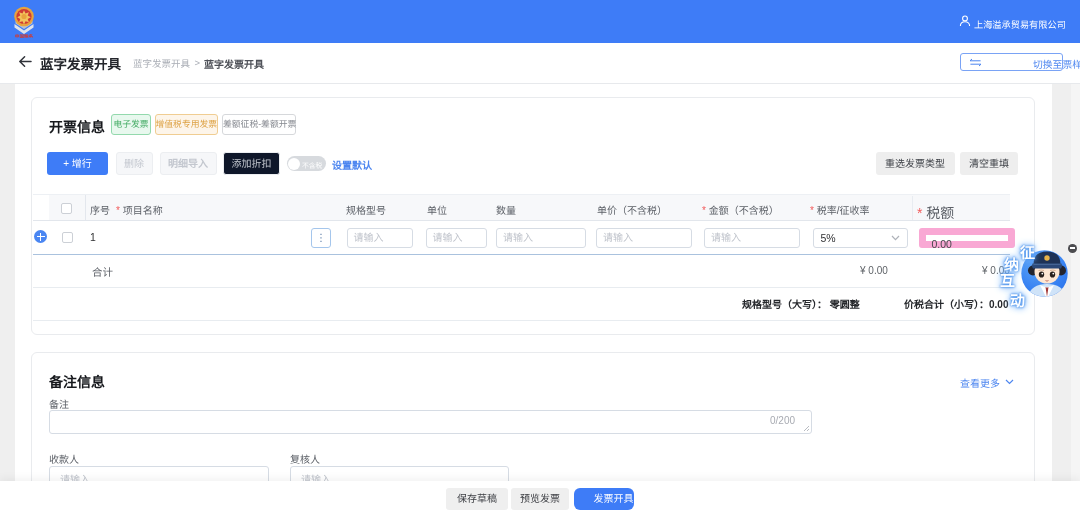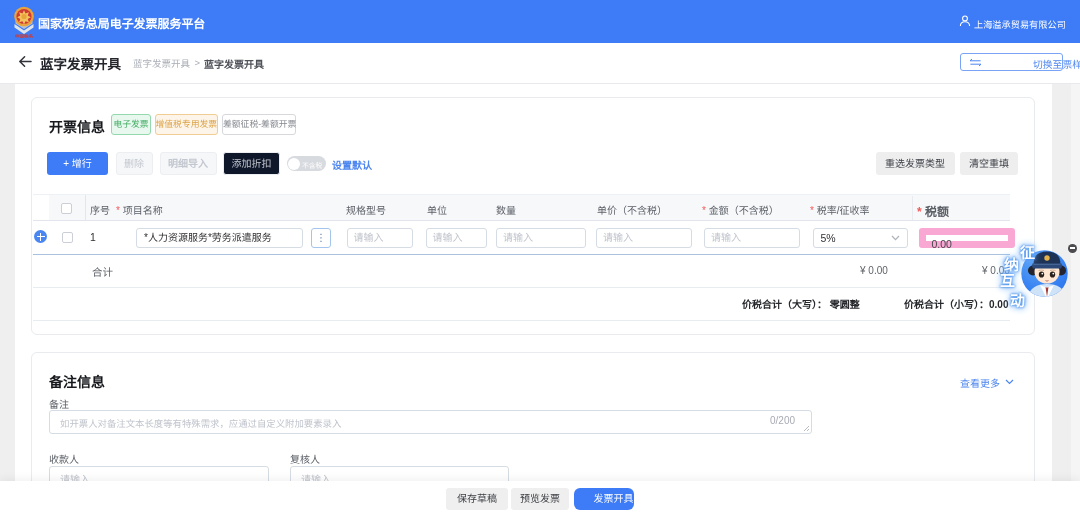--- a/index.html
+++ b/index.html
@@ -17,21 +17,20 @@
   <div class="abs" id="topbar" style="left:0;top:0;width:1080px;height:43px;background:#3e7cf7;"></div>
   <svg class="abs" style="left:12px;top:5px;" width="24" height="33" viewBox="0 0 24 33">
     <path d="M2.5 19 L12 25.5 L21.5 19 L21.5 22.5 L12 29 L2.5 22.5 Z" fill="#dfe3ea"></path>
     <path d="M3.5 15.5 L12 21 L20.5 15.5 L20.5 18.5 L12 24 L3.5 18.5 Z" fill="#b9c0cc"></path>
     <circle cx="12" cy="11.5" r="9.8" fill="#e8a33d"></circle>
     <circle cx="12" cy="11.5" r="7.6" fill="#cf3b34"></circle>
     <path d="M12 5.2 l1.5 3.2 3.4-1.1-1.2 3.3 3.1 1.7-3.1 1.7 1.2 3.3-3.4-1.1L12 19.4l-1.5-3.2-3.4 1.1 1.2-3.3-3.1-1.7 3.1-1.7-1.2-3.3 3.4 1.1Z" fill="#f2c35c"></path>
     <circle cx="12" cy="11.5" r="2.6" fill="#e8a33d"></circle>
     <text x="12" y="32.5" text-anchor="middle" font-size="4.6" fill="#cf3b34" font-weight="bold">中国税务</text>
   </svg>
-  <div class="abs cjk" style="left:38px;top:13.5px;font-size:12px;font-weight:bold;color:#fff;letter-spacing:-0.05px;">国家税务总局电子发票服务平台</div>
   <svg class="abs" style="left:959px;top:15px;" width="12" height="12" viewBox="0 0 12 12">
     <circle cx="6" cy="3.4" r="2.4" fill="none" stroke="#fff" stroke-width="1.1"></circle>
     <path d="M1.4 11 C1.4 8.2 3.4 6.8 6 6.8 C8.6 6.8 10.6 8.2 10.6 11" fill="none" stroke="#fff" stroke-width="1.1"></path>
   </svg>
   <div class="abs cjk" style="left:974px;top:16.5px;font-size:9.2px;color:#fff;">上海溢承贸易有限公司</div>
 
   <div class="abs" id="subheader" style="left:0;top:43px;width:1080px;height:41px;background:#fff;border-bottom:1px solid #e7e9ec;"></div>
   <svg class="abs" style="left:18px;top:55px;" width="14" height="13" viewBox="0 0 14 13">
     <path d="M13 6.5 L2.2 6.5 M6.6 1.8 L1.8 6.5 L6.6 11.2" fill="none" stroke="#30333a" stroke-width="1.5" stroke-linecap="round" stroke-linejoin="round"></path>
   </svg>
@@ -74,58 +73,56 @@
   <div class="abs" style="left:61px;top:203px;width:11px;height:11px;border:1px solid #ccd0d6;border-radius:2px;background:#fff;"></div>
 
   <div class="abs cjk" style="left:90px;top:202px;font-size:10px;color:#5b5f66;">序号</div>
   <div class="abs cjk" style="left:116px;top:202px;font-size:10px;color:#5b5f66;"><span style="color:#f25a5a;">* </span>项目名称</div>
   <div class="abs cjk" style="left:346px;top:202px;font-size:10px;color:#5b5f66;">规格型号</div>
   <div class="abs cjk" style="left:427px;top:202px;font-size:10px;color:#5b5f66;">单位</div>
   <div class="abs cjk" style="left:496px;top:202px;font-size:10px;color:#5b5f66;">数量</div>
   <div class="abs cjk" style="left:597px;top:202px;font-size:10px;color:#5b5f66;">单价（不含税）</div>
   <div class="abs cjk" style="left:702px;top:202px;font-size:10px;color:#5b5f66;"><span style="color:#f25a5a;">* </span>金额（不含税）</div>
   <div class="abs cjk" style="left:810px;top:202px;font-size:10px;color:#5b5f66;"><span style="color:#f25a5a;">* </span>税率/征收率</div>
-  <div class="abs cjk" style="left:917px;top:202px;font-size:12px;color:#5b5f66;font-weight:bold;"><span style="color:#f25a5a;">* </span>税额</div>
+  <div class="abs cjk" style="left:917px;top:202px;font-size:14px;color:#5b5f66;"><span style="color:#f25a5a;">* </span>税额</div>
 
   <div class="abs" style="left:34px;top:230px;width:13px;height:13px;background:#4a86f2;border-radius:50%;"></div>
   <div class="abs" style="left:36.5px;top:235.8px;width:8px;height:1.4px;background:#fff;"></div>
   <div class="abs" style="left:39.8px;top:232.5px;width:1.4px;height:8px;background:#fff;"></div>
   <div class="abs" style="left:62px;top:232px;width:11px;height:11px;border:1px solid #ccd0d6;border-radius:2px;background:#fff;"></div>
   <div class="abs cjk" style="left:90px;top:231px;font-size:10.5px;color:#303133;">1</div>
-  <div class="abs cjk" style="left:136px;top:227.5px;width:167px;height:20px;border:1px solid #d6dce4;border-radius:3px;background:#fff;font-size:10px;color:#303133;line-height:18px;padding-left:7px;">*人力资源服务*劳务派遣服务</div>
   <div class="abs" style="left:311px;top:227.5px;width:20px;height:20px;border:1px solid #a5c6ec;border-radius:3px;background:#fff;color:#5a7ca6;font-size:10px;text-align:center;line-height:17px;letter-spacing:0;">⋮</div>
   <div class="abs cjk" style="left:346.5px;top:227.5px;width:66px;height:20px;border:1px solid #d6dce4;border-radius:3px;background:#fff;font-size:10px;color:#c0c4cc;line-height:18px;padding-left:6px;">请输入</div>
   <div class="abs cjk" style="left:425.5px;top:227.5px;width:61px;height:20px;border:1px solid #d6dce4;border-radius:3px;background:#fff;font-size:10px;color:#c0c4cc;line-height:18px;padding-left:6px;">请输入</div>
   <div class="abs cjk" style="left:496px;top:227.5px;width:90px;height:20px;border:1px solid #d6dce4;border-radius:3px;background:#fff;font-size:10px;color:#c0c4cc;line-height:18px;padding-left:6px;">请输入</div>
   <div class="abs cjk" style="left:596px;top:227.5px;width:96px;height:20px;border:1px solid #d6dce4;border-radius:3px;background:#fff;font-size:10px;color:#c0c4cc;line-height:18px;padding-left:6px;">请输入</div>
   <div class="abs cjk" style="left:704px;top:227.5px;width:96px;height:20px;border:1px solid #d6dce4;border-radius:3px;background:#fff;font-size:10px;color:#c0c4cc;line-height:18px;padding-left:6px;">请输入</div>
   <div class="abs cjk" style="left:812.5px;top:227.5px;width:95px;height:20px;border:1px solid #d6dce4;border-radius:3px;background:#fff;font-size:10.5px;color:#303133;line-height:18px;padding-left:7px;">5%</div>
   <svg class="abs" style="left:890.5px;top:234.5px;" width="9" height="6" viewBox="0 0 9 6">
       <path d="M1 1 L4.5 4.6 L8 1" fill="none" stroke="#aeb2b9" stroke-width="1.2"></path>
     </svg>
   <div class="abs cjk" style="left:918.5px;top:227.5px;width:96px;height:20px;border:7px solid #f9a8d4;border-radius:3px;background:#fff;font-size:10.5px;color:#44464a;line-height:18px;padding-left:6px;">0.00</div>
   <div class="abs" style="left:33px;top:253.5px;width:977px;height:1px;background:#aac2de;"></div>
 
   <div class="abs cjk" style="left:92px;top:263.5px;font-size:10.5px;color:#5b5f66;">合计</div>
   <div class="abs cjk" style="left:860px;top:264.5px;font-size:10px;color:#5f6368;">¥ 0.00</div>
   <div class="abs cjk" style="left:982px;top:264.5px;font-size:10px;color:#5f6368;">¥ 0.00</div>
   <div class="abs" style="left:33px;top:286.5px;width:977px;height:1px;background:#e8ecf0;"></div>
-  <div class="abs cjk" style="left:742px;top:295.5px;font-size:10px;font-weight:bold;color:#26282c;">价税合计（大写）： 零圆整</div>
+  <div class="abs cjk" style="left:742px;top:295.5px;font-size:10px;font-weight:bold;color:#26282c;">规格型号（大写）： 零圆整</div>
   <div class="abs cjk" style="left:904px;top:295.5px;font-size:10px;font-weight:bold;color:#26282c;">价税合计（小写）：0.00</div>
   <div class="abs" style="left:33px;top:319.5px;width:977px;height:1px;background:#e8ecf0;"></div>
 
   <div class="abs" style="left:31px;top:352px;width:1004px;height:140px;border:1px solid #e9ebee;border-radius:6px;background:#fff;"></div>
   <div class="abs cjk" style="left:49px;top:371px;font-size:14px;font-weight:bold;color:#17191d;">备注信息</div>
   <div class="abs cjk" style="left:960px;top:375px;font-size:10px;color:#4d86f0;">查看更多</div>
   <svg class="abs" style="left:1005px;top:379px;" width="9" height="6" viewBox="0 0 9 6">
       <path d="M1 1 L4.5 4.4 L8 1" fill="none" stroke="#4d86f0" stroke-width="1.2"></path>
     </svg>
   <div class="abs cjk" style="left:49px;top:396px;font-size:10px;color:#5b5f66;">备注</div>
   <div class="abs" style="left:49px;top:410px;width:763px;height:24px;border:1px solid #d6dce4;border-radius:3px;background:#fff;"></div>
-  <div class="abs cjk" style="left:60px;top:416px;font-size:9.4px;color:#c0c4cc;">如开票人对备注文本长度等有特殊需求，应通过自定义附加要素录入</div>
   <div class="abs cjk" style="left:770px;top:415px;font-size:10px;color:#a8abb2;">0/200</div>
   <svg class="abs" style="left:803px;top:425px;" width="7" height="7" viewBox="0 0 7 7">
       <path d="M6 1 L1 6 M6 4 L4 6" stroke="#b9bcc2" stroke-width="1" fill="none"></path>
     </svg>
   <div class="abs cjk" style="left:49px;top:451px;font-size:10px;color:#5b5f66;">收款人</div>
   <div class="abs" style="left:49px;top:466px;width:220px;height:22px;border:1px solid #d6dce4;border-radius:3px;background:#fff;"></div>
   <div class="abs cjk" style="left:60px;top:471px;font-size:10px;color:#c0c4cc;">请输入</div>
   <div class="abs cjk" style="left:290px;top:451px;font-size:10px;color:#5b5f66;">复核人</div>
   <div class="abs" style="left:290px;top:466px;width:219px;height:22px;border:1px solid #d6dce4;border-radius:3px;background:#fff;"></div>
   <div class="abs cjk" style="left:301px;top:471px;font-size:10px;color:#c0c4cc;">请输入</div>

